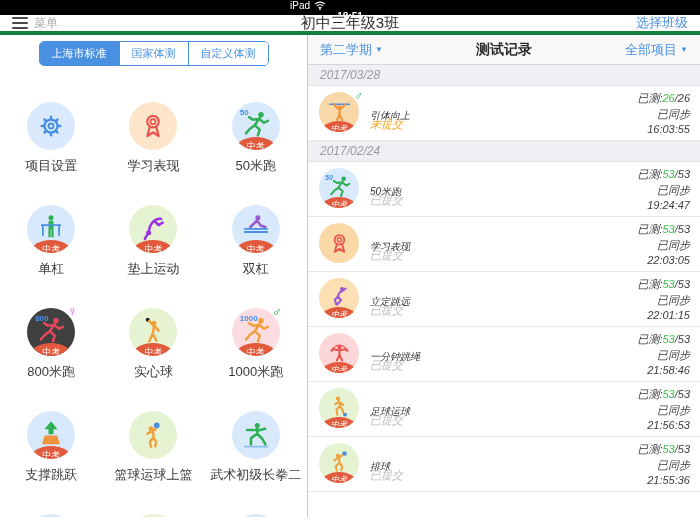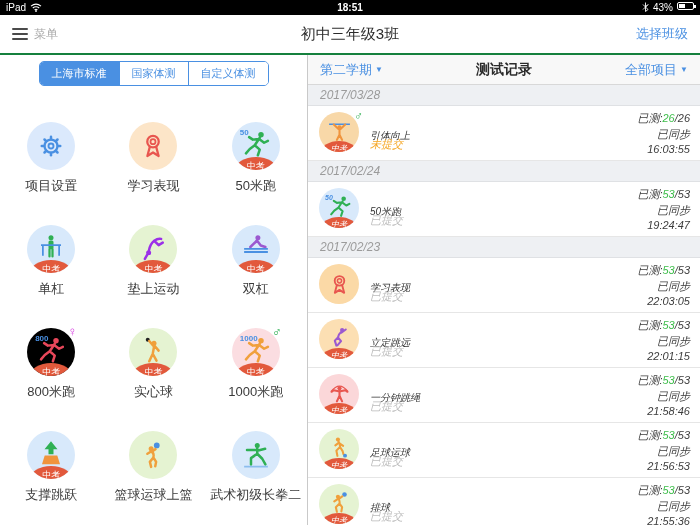--- a/index.html
+++ b/index.html
@@ -1,29 +1,29 @@
 <!DOCTYPE html>
 <html><head>
 <meta charset="utf-8">
 <style>
   * { margin:0; padding:0; box-sizing:border-box; }
   body { font-family:"Liberation Sans", sans-serif; background:#888; }
   .screen { width:700px; height:525px; background:#fff; position:relative; overflow:hidden; margin:0 auto; }
 
   
-  .statusbar { height:15px; background:#000; color:#fff; font-size:10px; display:flex; align-items:center; padding:0 6px; }
+  .statusbar { height:15px; background:#000; color:#fff; font-size:10px; display:flex; align-items:center; padding:0 6px;flex-direction:column; }
   .sb-left { display:flex; align-items:center; gap:4px; width:120px; }
   .sb-center { flex:1; text-align:center; font-weight:bold; }
   .sb-right { width:120px; display:flex; align-items:flex-start; justify-content:flex-end; gap:4px; }
   .battery { width:17px; height:8px; border:1px solid #fff; border-radius:2px; position:relative; }
   .battery .fill { position:absolute; left:1px; top:1px; bottom:1px; width:43%; background:#fff; }
   .battery:after { content:""; position:absolute; right:-3px; top:2px; width:2px; height:3px; background:#fff; }
 
   
-  .navbar { height:40px; background:#fff; border-bottom:2px solid #15803d; display:flex; align-items:center; position:relative; padding:0 12px; }
+  .navbar { height:20px; background:#fff; border-bottom:4px solid #15803d; display:flex; align-items:center; position:relative; padding:0 12px; }
   .menu-btn { display:flex; align-items:center; gap:6px; cursor:pointer; }
   .hamburger { display:flex; flex-direction:column; gap:3px; }
   .hamburger span { display:block; width:16px; height:2px; background:#4a4a4a; border-radius:1px; }
   .menu-label { color:#a9a9a9; font-size:12px; }
   .nav-title { position:absolute; left:0; right:0; text-align:center; font-size:15px; color:#2b2b2b; }
   .select-class { margin-left:auto; color:#4a90e2; font-size:13px; z-index:2; }
 
   
   .main { display:flex; height:482px; }
   .left-panel { width:308px; border-right:1px solid #c9c9c9; background:#fff; overflow:hidden; }
@@ -202,21 +202,21 @@
                   <path d="M12.8 6.8 Q10 9.5 7.5 12 M12.8 6.8 L15.8 10.8 L19.5 12" stroke="#9b59d0" stroke-width="2" fill="none" stroke-linecap="round" stroke-linejoin="round"></path>
                   <path d="M2.5 13.5 H21.5 M2.5 16 H21.5" stroke="#4a90e2" stroke-width="1.5"></path>
                 </svg>
                 <div class="badge">中考</div>
               </div>
             </div>
             <div class="grid-label">双杠</div>
           </div>
           <div class="grid-item">
             <div class="icon-wrap icon-lg">
-              <div class="icon-circle" style="background: #000000;">
+              <div class="icon-circle" style="background: #404040;">
                 <svg class="glyph" viewBox="0 0 24 24">
                   <circle cx="16" cy="4.5" r="2.2" fill="#e8475a"></circle>
                   <path d="M15 7 L11 13 M14.5 8 L18.5 11 L21.5 9.5 M14.5 8 L9.5 8.5 L6.5 6.5 M11 13 L15 16.5 L13.5 21 M11 13 L7 16 L4 19.5" stroke="#e8475a" stroke-width="2" fill="none" stroke-linecap="round" stroke-linejoin="round"></path>
                 </svg>
                 <span class="num">800</span>
                 <div class="badge">中考</div>
               </div>
               <span class="gender" style="color: rgb(214, 58, 224);">♀</span>
             </div>
             <div class="grid-label">800米跑</div>
@@ -349,21 +349,20 @@
               </div>
             </div>
             <div class="rec-name">50米跑</div>
             <div class="rec-status submitted">已提交</div>
             <div class="rec-info">
               <div><span>已测:</span><span class="count">53</span><span>/53</span></div>
               <div>已同步</div>
               <div>19:24:47</div>
             </div>
           </div>
-          <div class="date-header">2017/02/23</div>
           <div class="record-row">
             <div class="icon-wrap icon-sm">
               <div class="icon-circle no-badge" style="background: rgb(251, 217, 166);">
                 <svg class="glyph" viewBox="0 0 24 24">
                   <circle cx="12" cy="8.5" r="4.6" stroke="#e8564f" stroke-width="1.8" fill="none"></circle>
                   <circle cx="12" cy="8.5" r="2" stroke="#e8564f" stroke-width="1.4" fill="none"></circle>
                   <path d="M9.5 12.5 L7.5 20 L12 17.2 L16.5 20 L14.5 12.5" stroke="#e8564f" stroke-width="1.8" fill="none" stroke-linejoin="round"></path>
                 </svg>
               </div>
             </div>

